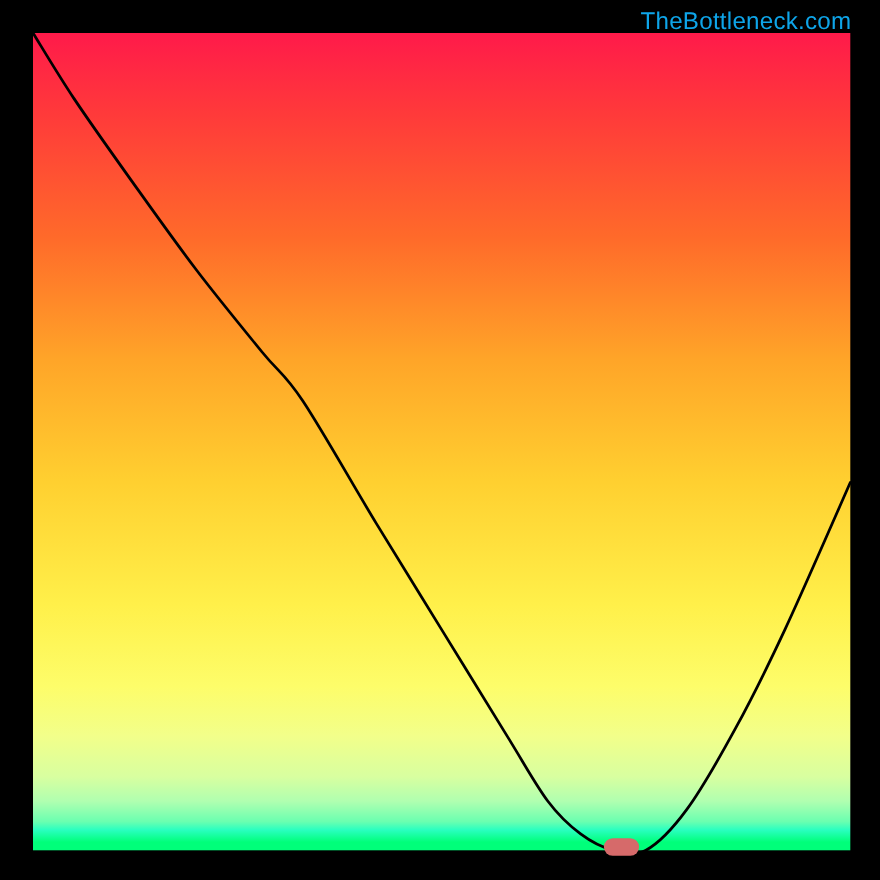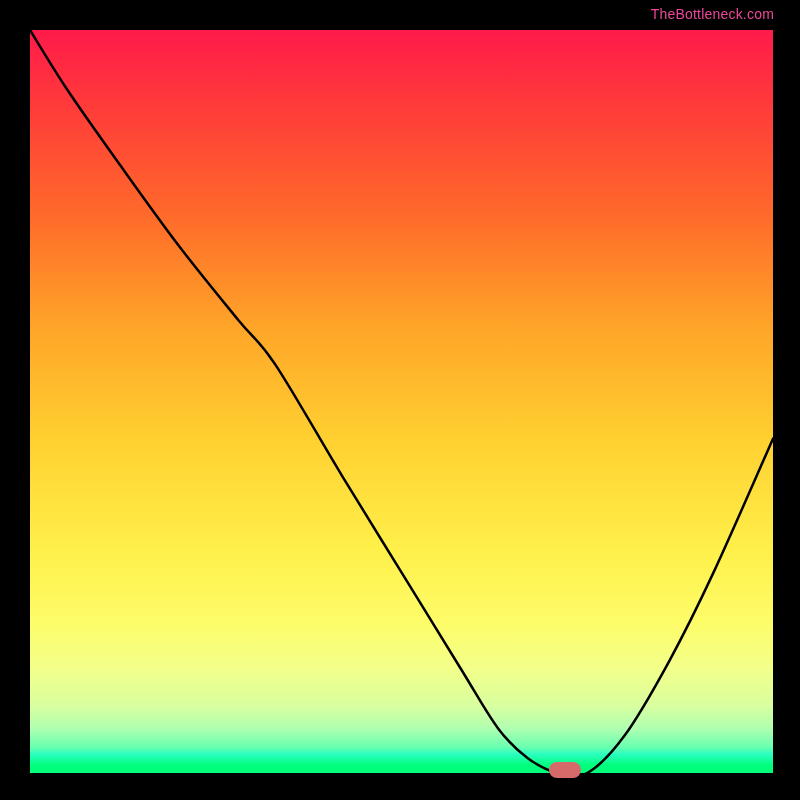--- a/index.html
+++ b/index.html
@@ -40,22 +40,22 @@
       #2affc0 97.5%,
       #00ff7a 99%,
       #00ff7a 100%
     );
   }
   .watermark {
     position: absolute;
     top: 6px;
     right: 26px;
     font-family: Arial, Helvetica, sans-serif;
-    font-size: 14px;
-    color: #ec4899;
+    font-size: 22px;
+    color: #0ea5e9;
     font-weight: 500;
     letter-spacing: 0.2px;
   }
   svg.curve {
     position: absolute;
     left: 30px;
     top: 30px;
     width: 743px;
     height: 743px;
     overflow: visible;

